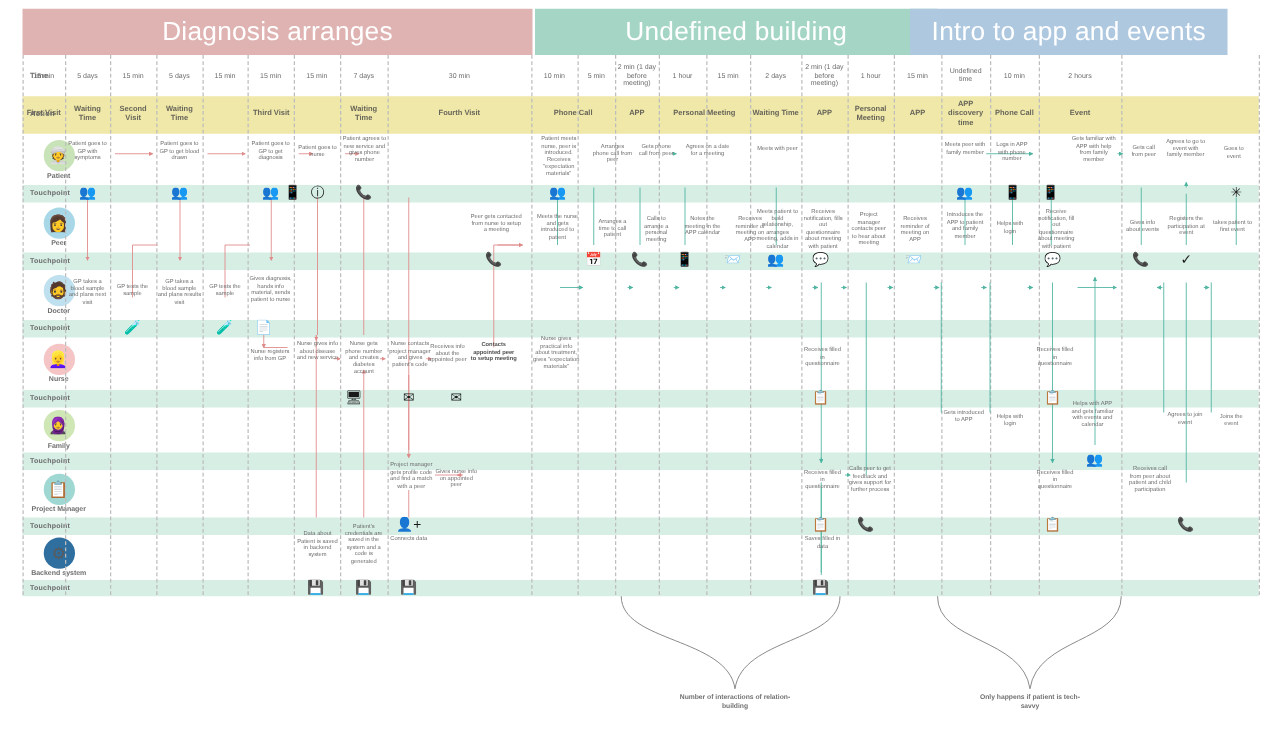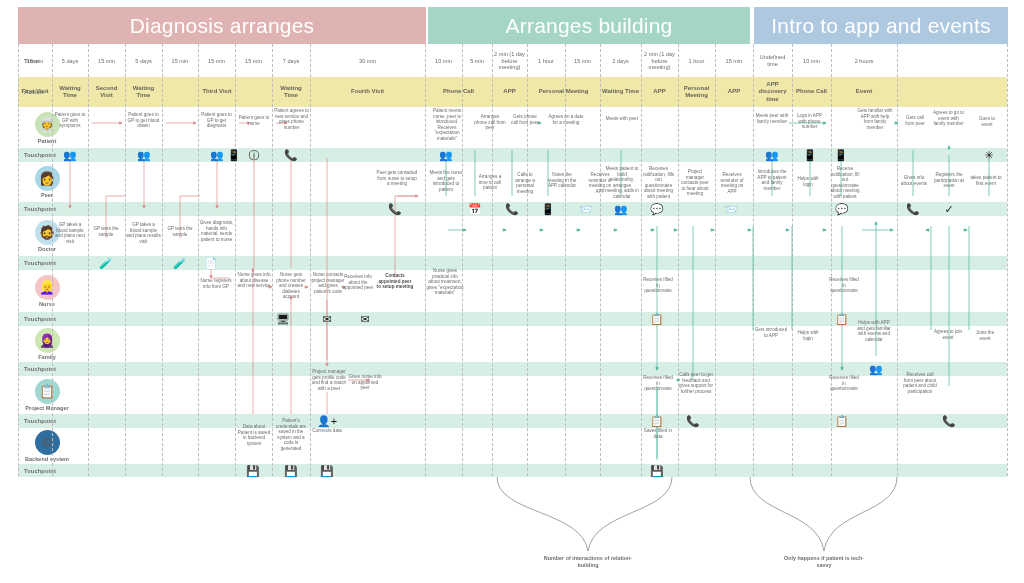--- a/index.html
+++ b/index.html
@@ -92,23 +92,23 @@
 </head>
 <body>
 
 <div id="map">
 
   <div id="phases">
       <div class="phase" style="left: 18px; width: 408px; background: rgb(224, 179, 179);">
         <span>Diagnosis arranges</span>
       </div>
       <div class="phase" style="left: 428px; width: 322px; background: rgb(165, 214, 197);">
-        <span>Arranges building</span>
-      </div>
-      <div class="phase" style="left: 754px; width: 254px; background: rgb(174, 200, 224);">
+        <span>Undefined building</span>
+      </div>
+      <div class="phase" style="left: 728px; width: 254px; background: rgb(174, 200, 224);">
         <span>Intro to app and events</span>
       </div>
     </div>
 
   <div id="grid">
       <div class="row time" style="top: 46px; height: 30px;">
         <div class="rowlabel">Time</div>
         <div class="cell" style="left: 0px; width: 34px;">15 min</div>
         <div class="cell" style="left: 34px; width: 36px;">5 days</div>
         <div class="cell" style="left: 70px; width: 37px;">15 min</div>

